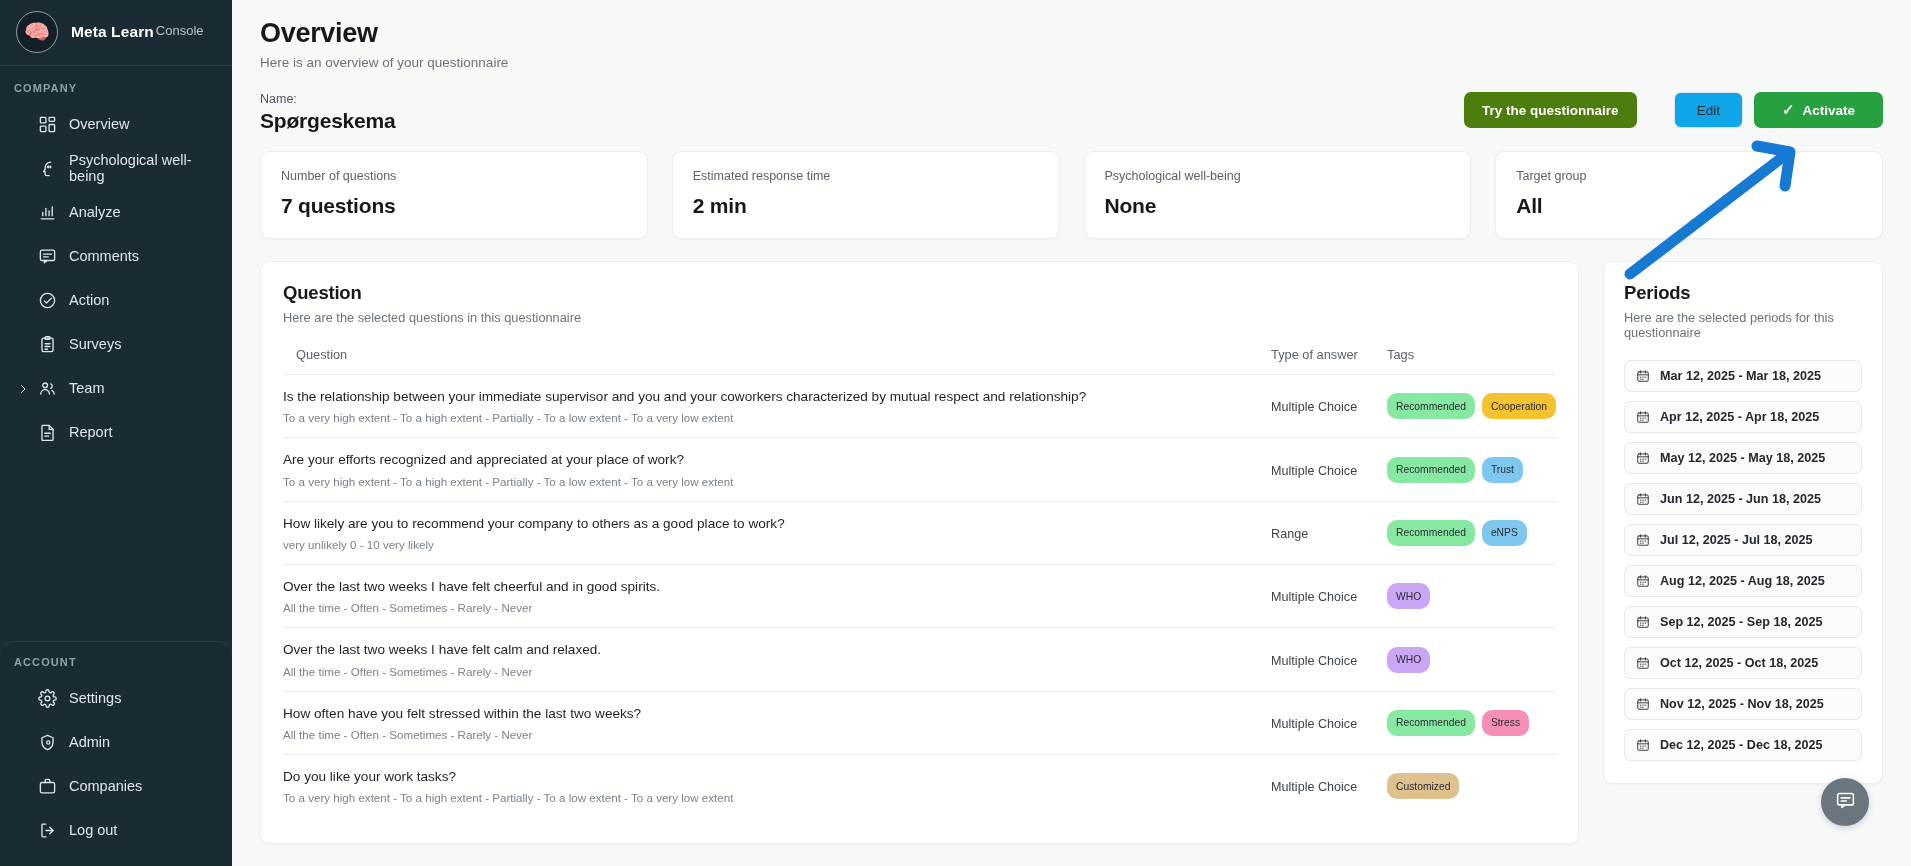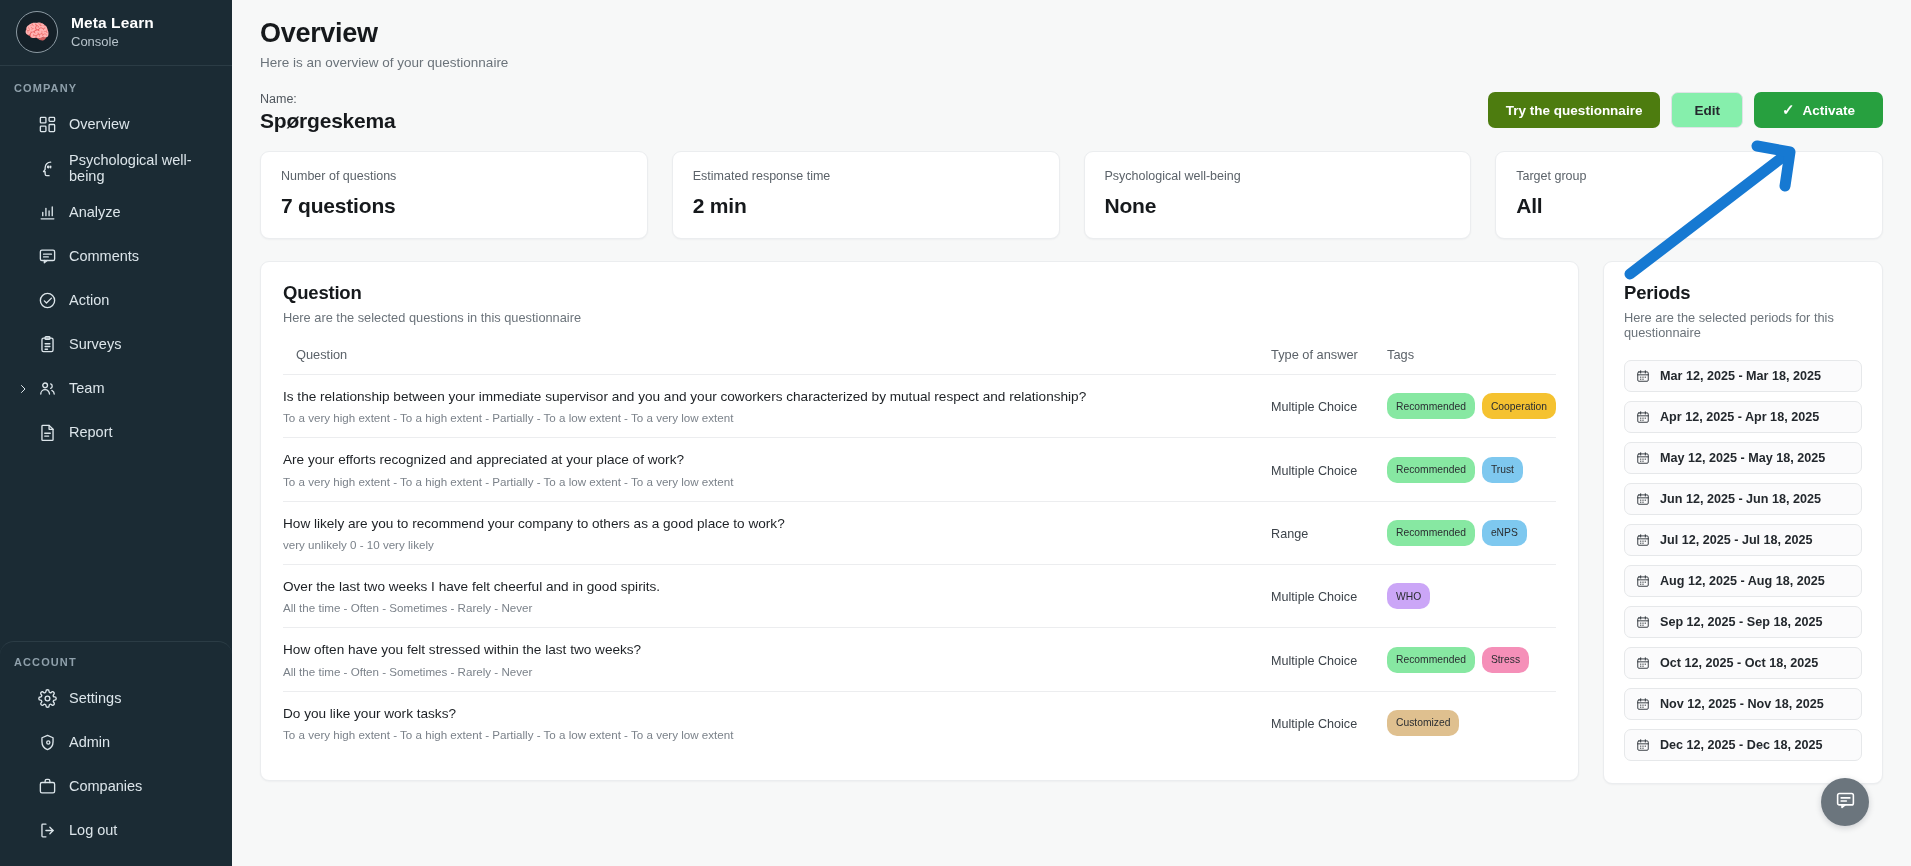--- a/index.html
+++ b/index.html
@@ -27,21 +27,21 @@
     height: 66px;
   }
   .brand-logo {
     width: 42px; height: 42px; border-radius: 50%;
     background: #142028;
     border: 1.5px solid #8c9aa3;
     display: flex; align-items: center; justify-content: center;
     font-size: 21px; line-height: 1;
     flex: 0 0 42px;
   }
-  .brand-text { display: flex; flex-direction: column; gap: 2px; }
+  .brand-text { display: flex; flex-direction: row; gap: 2px; }
   .brand-title { font-size: 15.5px; font-weight: bold; color: #ffffff; letter-spacing: .1px; }
   .brand-sub { font-size: 13px; color: #b7c3cb; }
 
   .nav-section { padding-top: 16px; }
   .nav-label {
     font-size: 11px; font-weight: bold; letter-spacing: 1.1px;
     color: #8fa0ab; padding: 0 0 8px 14px; text-transform: uppercase;
   }
   .nav-item {
     display: flex; align-items: center; gap: 12px;
@@ -80,21 +80,21 @@
   .name-label { font-size: 12.5px; color: #50575e; margin-bottom: 3px; }
   .name-value { font-size: 21px; font-weight: bold; color: #16191c; letter-spacing: -.2px; }
 
   .action-bar { display: flex; align-items: center; gap: 11px; margin-bottom: 2px; }
   .btn {
     height: 36px; border-radius: 7px; font-size: 13.5px; font-weight: bold;
     display: inline-flex; align-items: center; justify-content: center; gap: 8px;
     cursor: pointer; border: none; padding: 0 18px; white-space: nowrap;
   }
   .btn-dark { background: #4d7c0f; color: #ffffff; }
-  .btn-light { background: #86efac; color: #24292e; border: 1px solid #dfe3e6; font-weight: bold; padding: 0 22px; }
+  .btn-light { background: #0ea5e9; color: #24292e; border: 1px solid #dfe3e6; font-weight: normal; padding: 0 22px; margin-left: 26px; }
   .btn-green { background: #27a03f; color: #ffffff; padding: 0 28px; }
   .btn-green .check { font-size: 15px; font-weight: bold; }
 
   
   .stats { display: flex; gap: 24px; margin-top: 18px; }
   .stat-card {
     flex: 1 1 0; background: #ffffff; border: 1px solid #ebedef;
     border-radius: 9px; padding: 17px 20px 20px 20px; min-height: 84px;
     box-shadow: 0 1px 2px rgba(16,24,40,.04);
   }
@@ -422,20 +422,32 @@
                   </td>
                   <td><span class="q-type">Multiple Choice</span></td>
                   <td>
                     <div class="tags">
                       <span class="tag" style="background: rgb(203, 166, 247);">WHO</span>
                     </div>
                   </td>
                 </tr>
                 <tr>
                   <td class="col-q">
+                    <div class="q-text">Over the last two weeks I have felt calm and relaxed.</div>
+                    <div class="q-opts">All the time - Often - Sometimes - Rarely - Never</div>
+                  </td>
+                  <td><span class="q-type">Multiple Choice</span></td>
+                  <td>
+                    <div class="tags">
+                      <span class="tag" style="background: rgb(203, 166, 247);">WHO</span>
+                    </div>
+                  </td>
+                </tr>
+                <tr>
+                  <td class="col-q">
                     <div class="q-text">How often have you felt stressed within the last two weeks?</div>
                     <div class="q-opts">All the time - Often - Sometimes - Rarely - Never</div>
                   </td>
                   <td><span class="q-type">Multiple Choice</span></td>
                   <td>
                     <div class="tags">
                       <span class="tag" style="background: rgb(135, 232, 162);">Recommended</span>
                       <span class="tag" style="background: rgb(245, 143, 184);">Stress</span>
                     </div>
                   </td>

